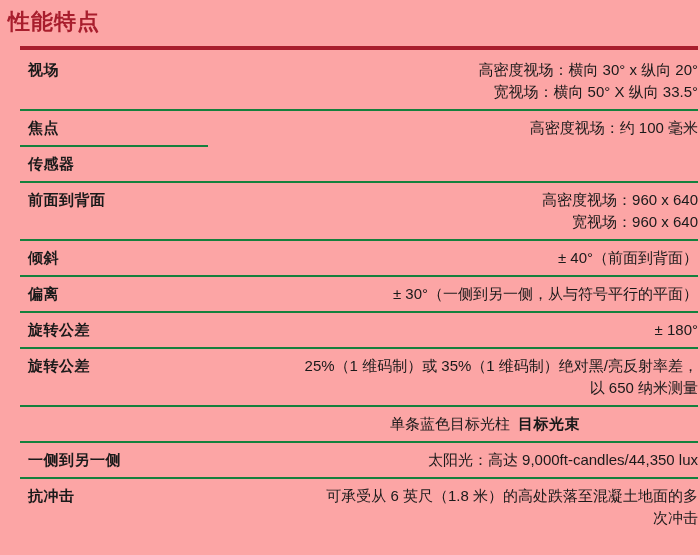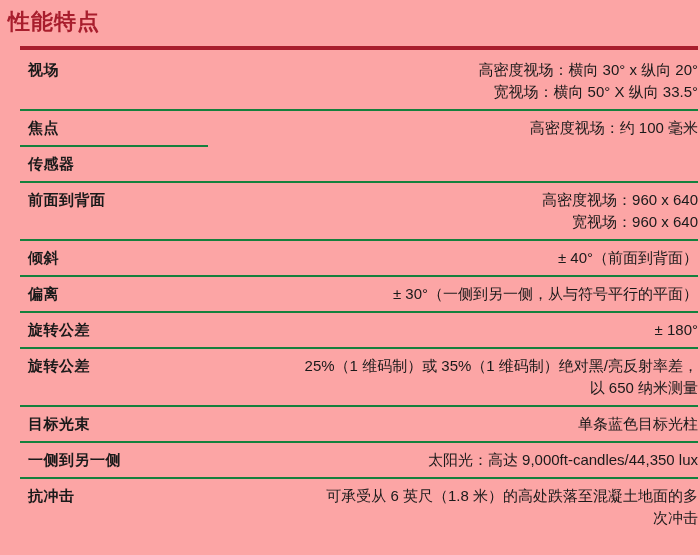--- a/index.html
+++ b/index.html
@@ -100,22 +100,22 @@
       <div class="spec-cell value">± 180°</div>
     </div>
 
     <div class="spec-row">
       <div class="spec-cell label">旋转公差</div>
       <div class="spec-cell value">25%（1 维码制）或 35%（1 维码制）绝对黑/亮反射率差，
 以 650 纳米测量</div>
     </div>
 
     <div class="spec-row">
+      <div class="spec-cell value">单条蓝色目标光柱</div>
       <div class="spec-cell label">目标光束</div>
-      <div class="spec-cell value">单条蓝色目标光柱</div>
     </div>
 
     <div class="spec-row">
       <div class="spec-cell label">一侧到另一侧</div>
       <div class="spec-cell value">太阳光：高达 9,000ft-candles/44,350 lux</div>
     </div>
 
     <div class="spec-row">
       <div class="spec-cell label">抗冲击</div>
       <div class="spec-cell value">可承受从 6 英尺（1.8 米）的高处跌落至混凝土地面的多

